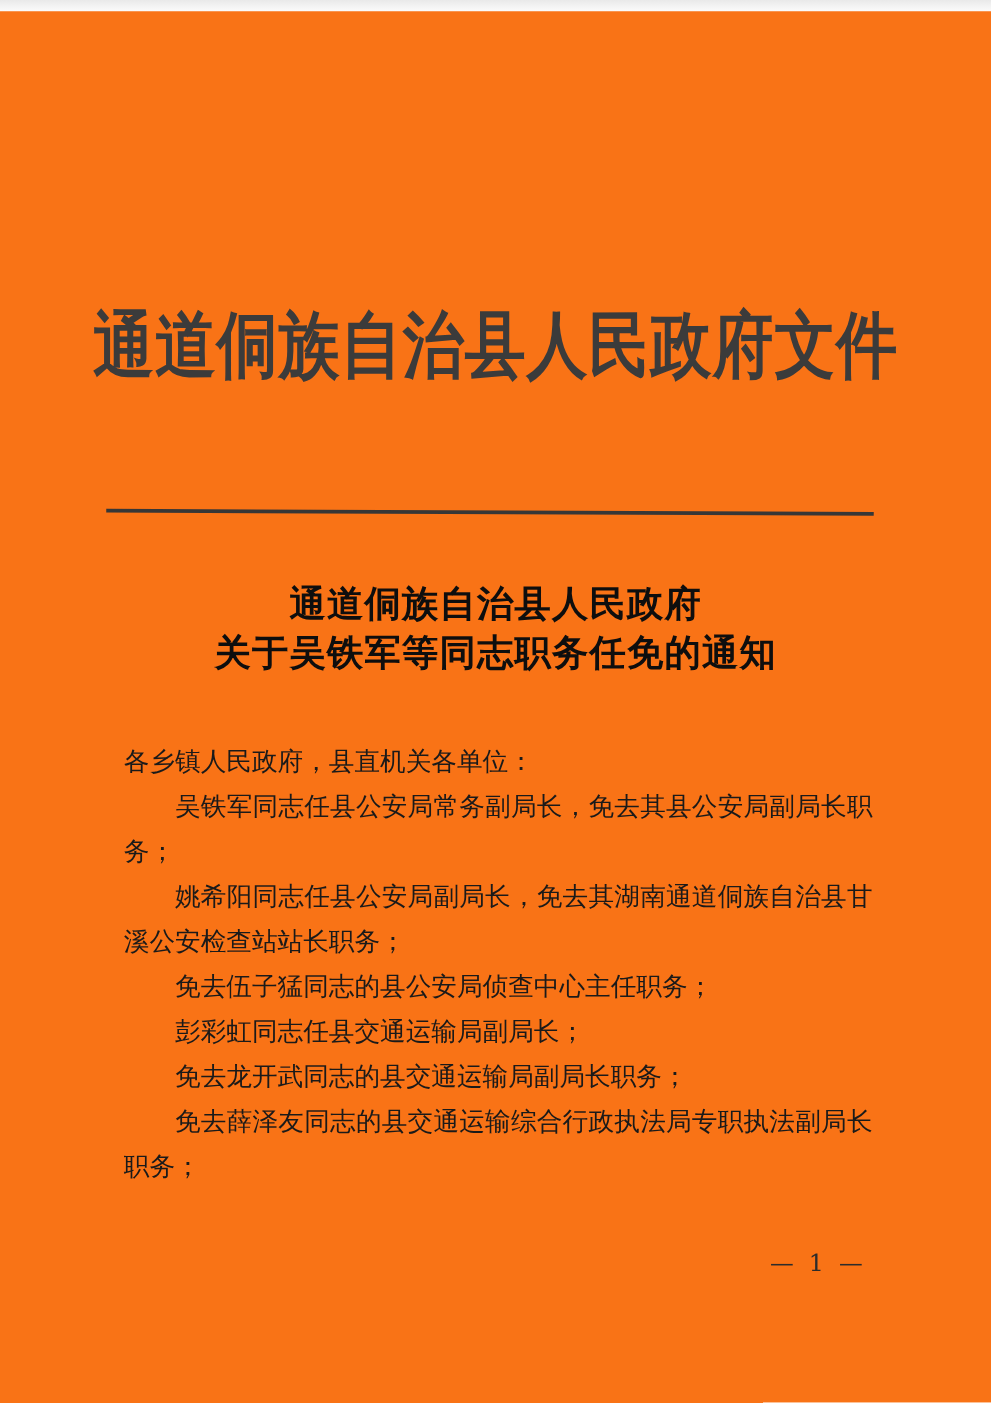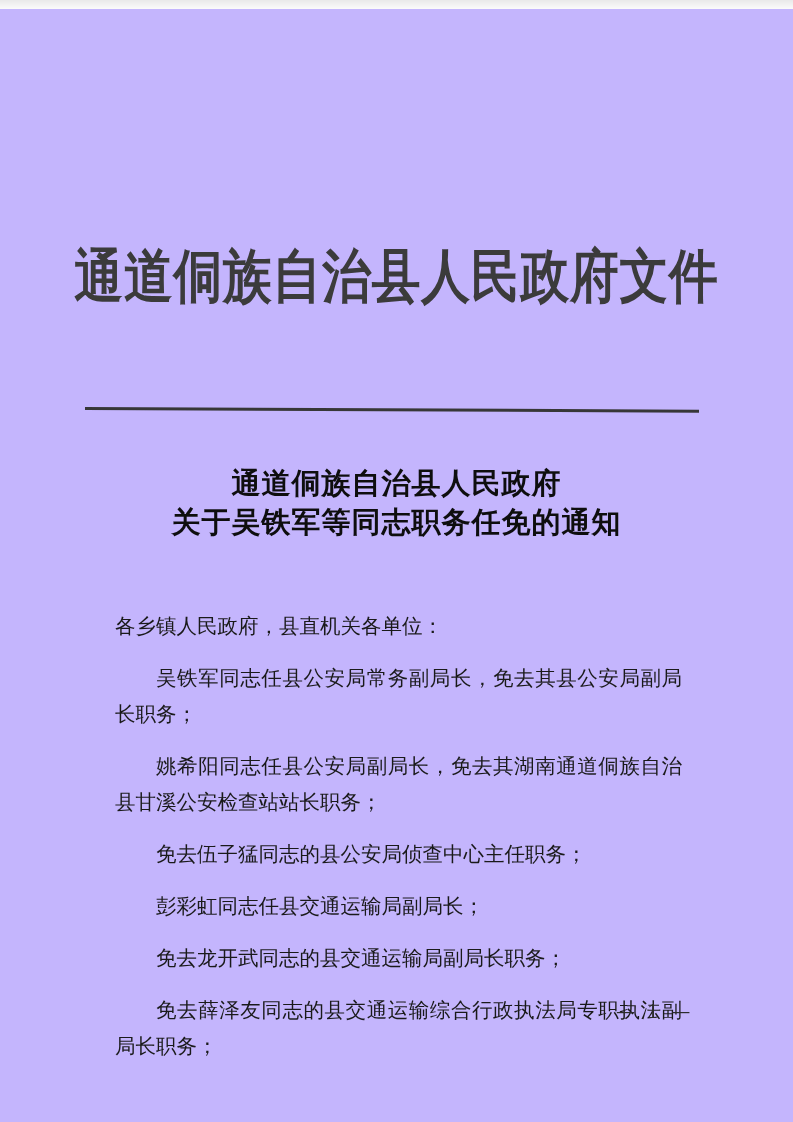--- a/index.html
+++ b/index.html
@@ -4,21 +4,21 @@
 <style>
   html, body {
     margin: 0;
     padding: 0;
     background: #ffffff;
   }
   .page {
     position: relative;
     width: 793px;
     height: 1122px;
-    background: #c4b5fd;
+    background: #f97316;
     overflow: hidden;
     font-family: "DejaVu Serif", "Liberation Serif", serif;
     color: #1c1c1c;
   }
   
   .scan-edge {
     position: absolute;
     top: 0; left: 0;
     width: 100%; height: 9px;
     background: linear-gradient(to bottom, #e9e9e9, #fbfbfb);
@@ -73,21 +73,21 @@
     position: absolute;
     top: 592px;
     left: 99px;
     width: 599px;
     font-size: 20.5px;
     line-height: 36px;
     color: #1a1a1a;
     text-align: justify;
   }
   .body-text p {
-    margin: 16px;
+    margin: 0;
     padding: 0;
     text-indent: 2em;
     font-family: Liberation Serif, serif;
   }
   .body-text p.no-indent {
     text-indent: 0;
   }
   .page-number {
     position: absolute;
     top: 1000px;

